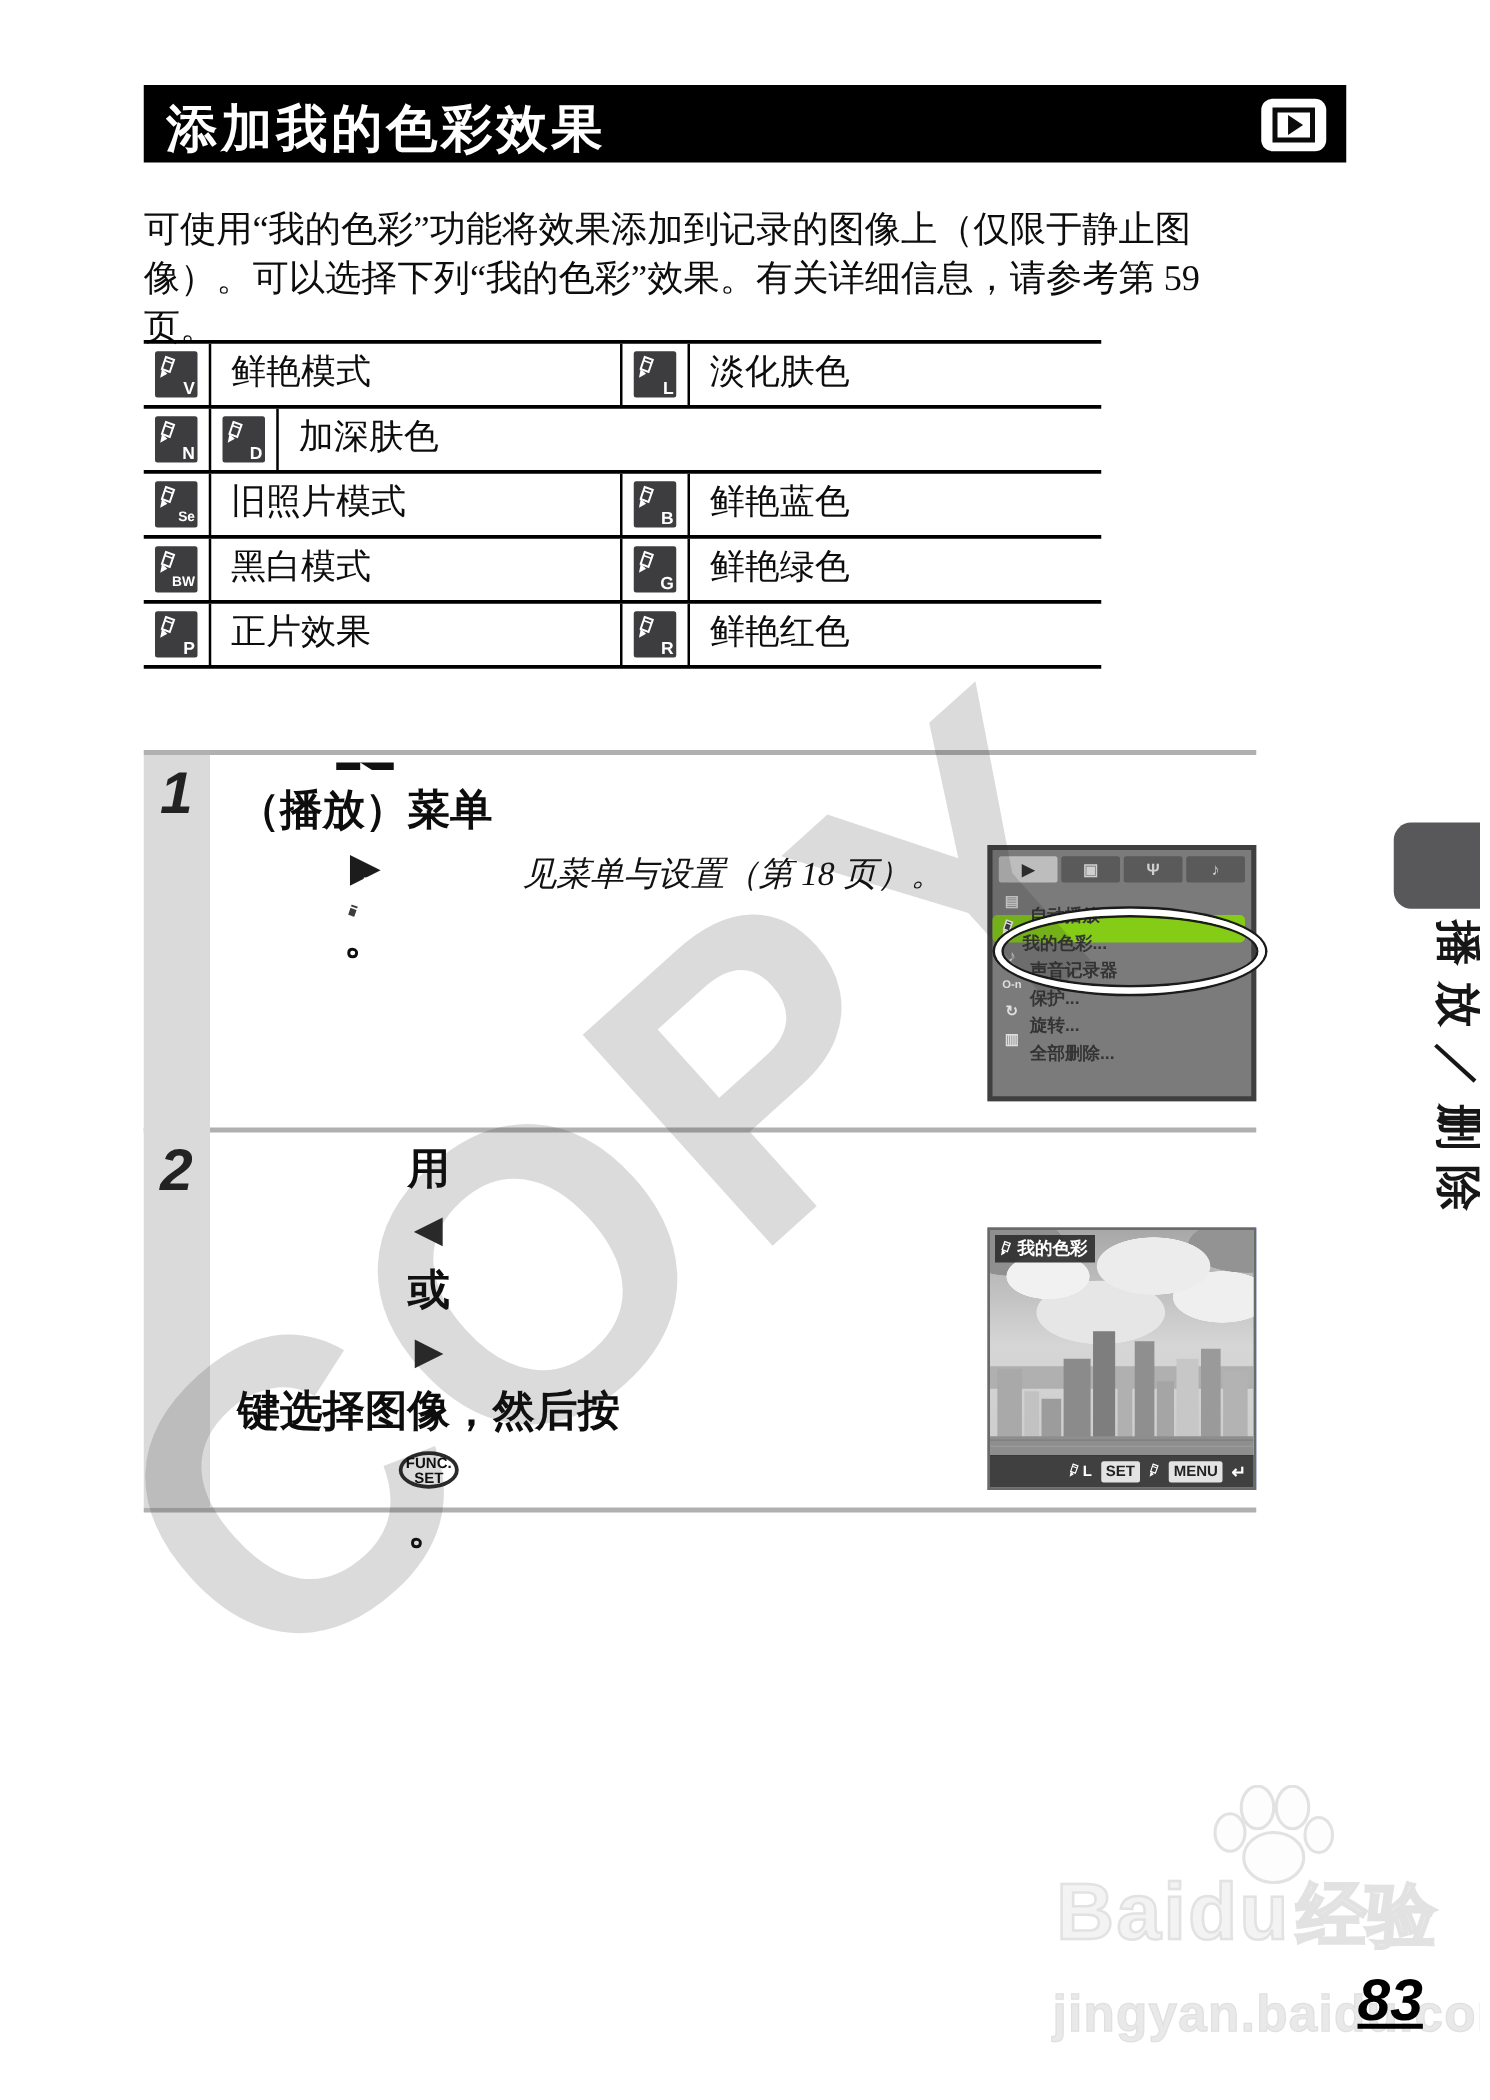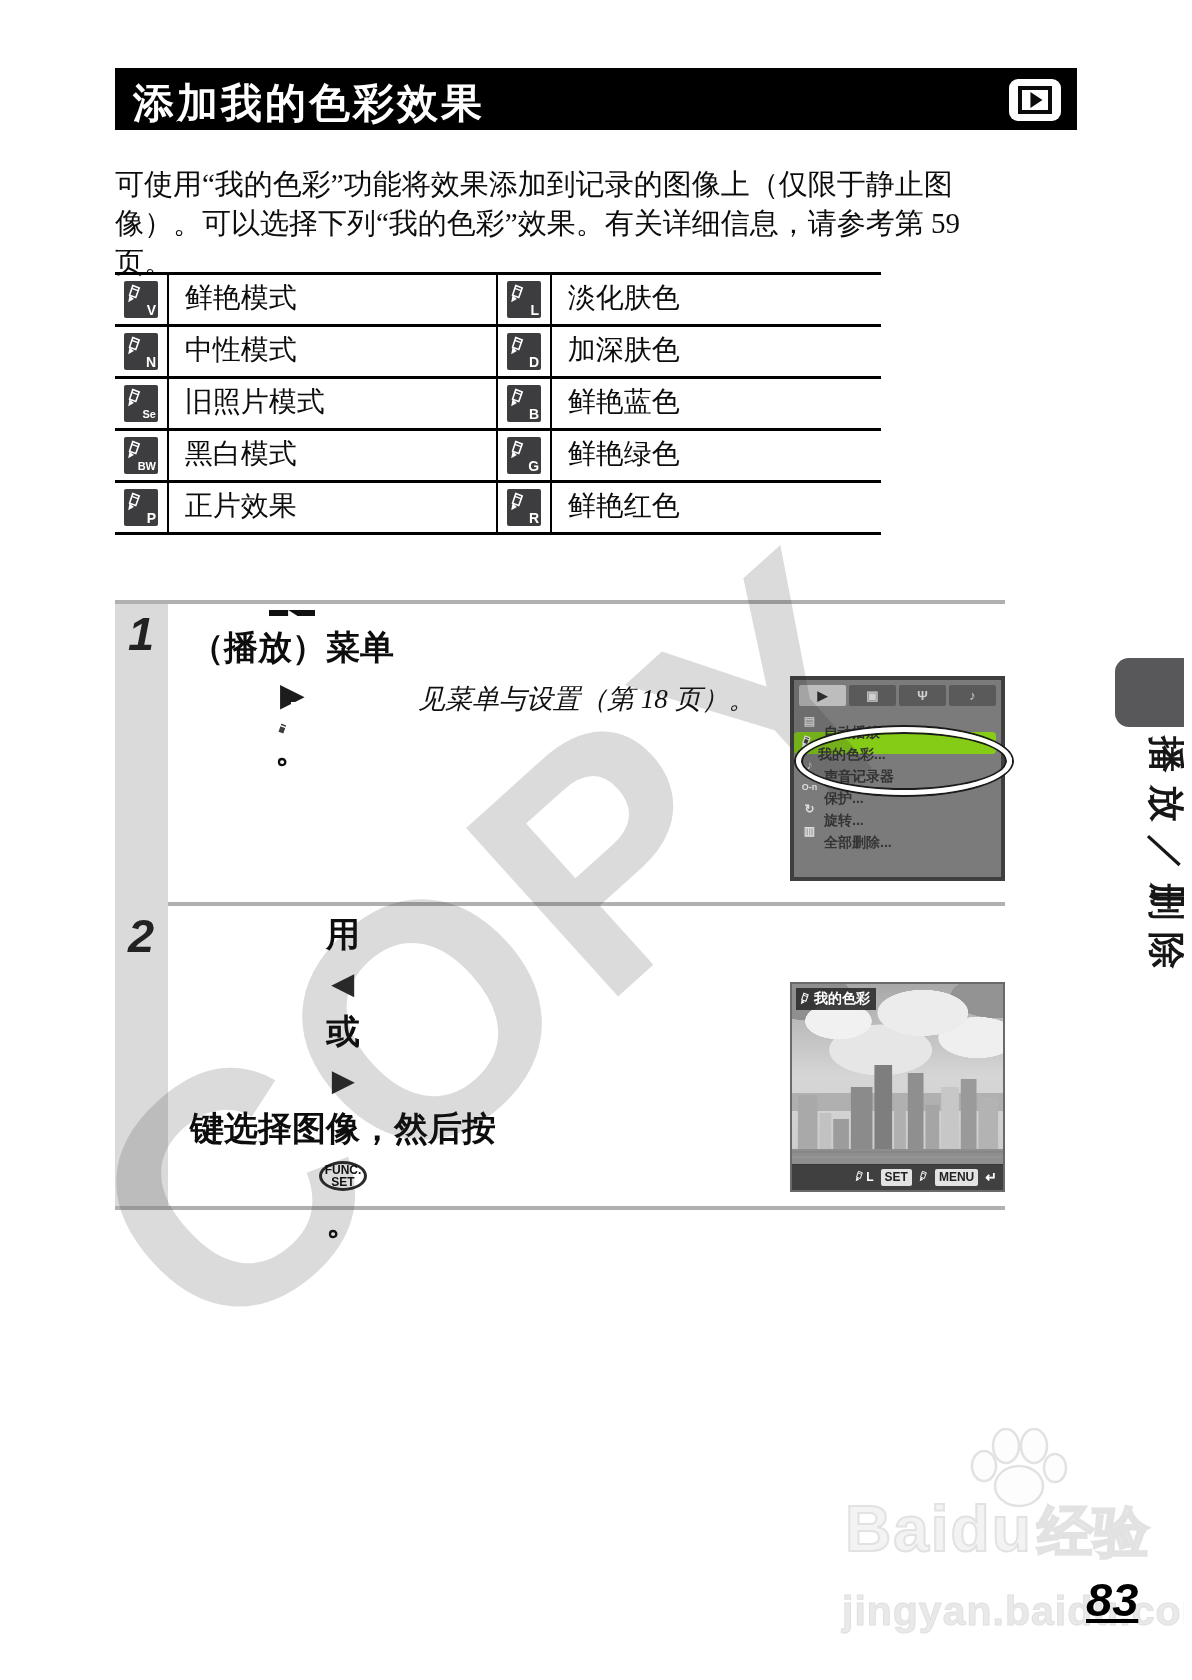--- a/index.html
+++ b/index.html
@@ -180,21 +180,20 @@
             <span class="penbox">
               <svg class="pen" viewBox="0 0 14 20">
                 <path class="body" d="M5.4 1.2 L11.4 3.4 L8.2 12.4 L2.4 10.2 Z"></path>
                 <path class="band" d="M4.5 3.8 L10.2 5.9"></path>
                 <path class="nib" d="M2.4 10.2 L1.1 16.8 L6.4 13.7 Z"></path>
               </svg>
             </span>
             <span class="sub">N</span>
           </div>
         </div>
-      <div class="t-lb">中性模式</div>
       <div class="t-ic">
           <div class="icon-sq">
             <span class="penbox">
               <svg class="pen" viewBox="0 0 14 20">
                 <path class="body" d="M5.4 1.2 L11.4 3.4 L8.2 12.4 L2.4 10.2 Z"></path>
                 <path class="band" d="M4.5 3.8 L10.2 5.9"></path>
                 <path class="nib" d="M2.4 10.2 L1.1 16.8 L6.4 13.7 Z"></path>
               </svg>
             </span>
             <span class="sub">D</span>

